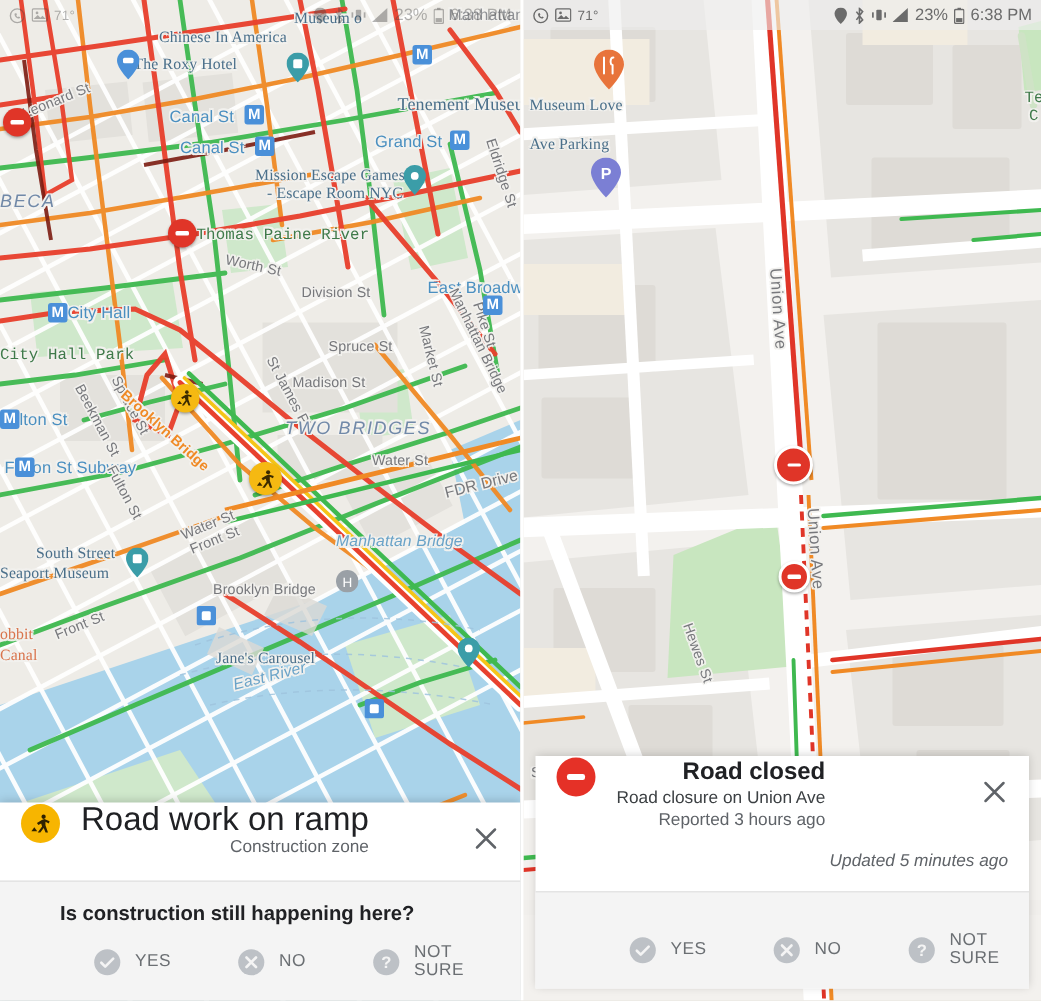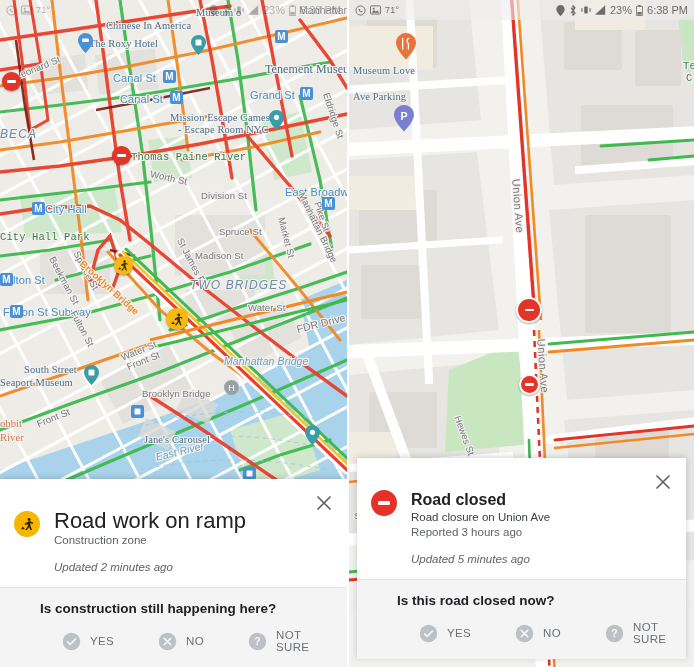--- a/index.html
+++ b/index.html
@@ -62,21 +62,21 @@
   .incident.closed { background: #e03528; }
   .incident.closed::after { content:""; width: 9px; height: 2.6px; background:#fff; border-radius:1px; }
   .incident.work { background: #f5b912; }
   .incident.big { width: 22px; height: 22px; }
 
   
   .card {
     position: absolute; left: 0; right: 0; bottom: 0; background: #ffffff;
     box-shadow: 0 -1px 6px rgba(0,0,0,.18); z-index: 30;
   }
-  .card-top { position: relative; padding: 31px 14px 14px 14px; }
+  .card-top { position: relative; padding: 0 14px 14px 14px; text-align: right; }
   .card-head { display: flex; align-items: flex-start; }
   .card-badge { flex: 0 0 auto; width: 26px; height: 26px; border-radius: 50%;
     display: flex; align-items: center; justify-content: center; margin-top: 1px; }
   .badge-work { background: #f7b500; }
   .badge-closed { background: #e53127; }
   .badge-closed::after { content:""; width: 12px; height: 3.4px; background:#fff; border-radius:1.5px; }
   .card-texts { margin-left: 14px; padding-right: 28px; }
   .card-title { font-size: 22px; color: #202124; font-weight: 400; line-height: 21px; }
   .card-sub { font-size: 11.5px; color: #5f6368; line-height: 15px; margin-top: 2px; }
   .card-sub.tight { margin-top: 0; }
@@ -263,21 +263,21 @@
       <div class="mlabel street" style="left:72px;top:282px;transform:rotate(42deg);color:#f08a25;font-weight:bold">Brooklyn Bridge</div>
       <div class="mlabel street" style="left:248px;top:302px">Water St</div>
       <div class="mlabel street" style="left:296px;top:317px;transform:rotate(-14deg);font-size:10.5px">FDR Drive</div>
       <div class="mlabel street" style="left:63px;top:323px;transform:rotate(62deg)">Fulton St</div>
       <div class="mlabel street" style="left:120px;top:345px;transform:rotate(-22deg)">Water St</div>
       <div class="mlabel street" style="left:126px;top:355px;transform:rotate(-22deg)">Front St</div>
       <div class="mlabel poi" style="left:24px;top:364px">South Street</div>
       <div class="mlabel poi" style="left:0px;top:377px">Seaport Museum</div>
       <div class="mlabel water" style="left:224px;top:355px">Manhattan Bridge</div>
       <div class="mlabel poi" style="left:0px;top:418px;color:#d9744c">obbit</div>
-      <div class="mlabel poi" style="left:0px;top:432px;color:#d9744c">River</div>
+      <div class="mlabel poi" style="left:0px;top:432px;color:#d9744c">Canal</div>
       <div class="mlabel street" style="left:36px;top:412px;transform:rotate(-22deg)">Front St</div>
       <div class="mlabel street" style="left:142px;top:388px">Brooklyn Bridge</div>
       <div class="mlabel poi" style="left:144px;top:434px">Jane's Carousel</div>
       <div class="mlabel water" style="left:155px;top:445px;transform:rotate(-14deg)">East River</div>
       <div class="mlabel street" style="left:130px;top:652px">Promenade</div>
     </div>
 
     <div class="subway-m" style="left:163px;top:70px" title="Canal St">M</div>
     <div class="subway-m" style="left:170px;top:91px">M</div>
     <div class="subway-m" style="left:300px;top:87px">M</div>
@@ -413,21 +413,20 @@
                 <circle cx="14.5" cy="4" r="2.3"></circle>
                 <path d="M12.6 7.4L7.4 10.6l1.5 2.2 3-1.7 1 3.3-4.7 6.5h2.8l3.6-5 2 5h2.6L16.5 13V9.4l3.5 1.7.9-2.3-5.6-2.5z"></path>
                 <path d="M1.5 19.5h6.2l-3.1-4.2z"></path>
               </svg>
           </div>
           <div class="card-texts">
             <div class="card-title">Road work on ramp</div>
             <div class="card-sub">Construction zone</div>
           </div>
         </div>
-        <div class="card-updated">Updated 2 minutes ago</div>
         <div class="card-close">
           <svg width="16" height="16" viewBox="0 0 16 16" stroke="#5f6368" stroke-width="1.7" stroke-linecap="round">
               <path d="M2 2l12 12M14 2L2 14"></path>
             </svg>
         </div>
       </div>
       <div class="card-bottom">
         <div class="card-question">Is construction still happening here?</div>
         <div class="vote-row">
           <div class="vote">
@@ -632,21 +631,20 @@
           </div>
         </div>
         <div class="card-updated">Updated 5 minutes ago</div>
         <div class="card-close">
           <svg width="16" height="16" viewBox="0 0 16 16" stroke="#5f6368" stroke-width="1.7" stroke-linecap="round">
               <path d="M2 2l12 12M14 2L2 14"></path>
             </svg>
         </div>
       </div>
       <div class="card-bottom">
-        <div class="card-question">Is this road closed now?</div>
         <div class="vote-row">
           <div class="vote">
             <span class="vote-ico">
               <svg width="19" height="19" viewBox="0 0 24 24">
                   <circle cx="12" cy="12" r="11" fill="#bdc1c6"></circle>
                   <path d="M7 12.4l3.3 3.3L17 9" fill="none" stroke="#f4f4f4" stroke-width="2.2" stroke-linecap="round" stroke-linejoin="round"></path>
                 </svg>
             </span>
             <span class="vote-label">YES</span>
           </div>

